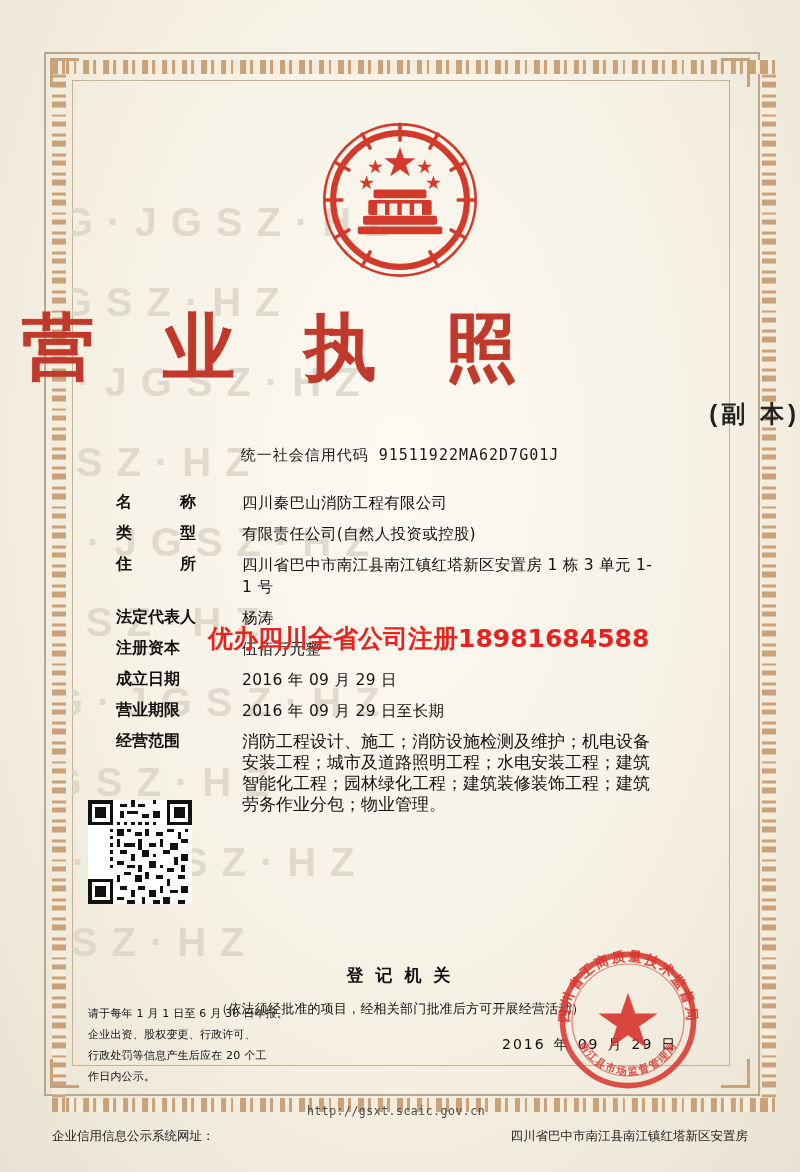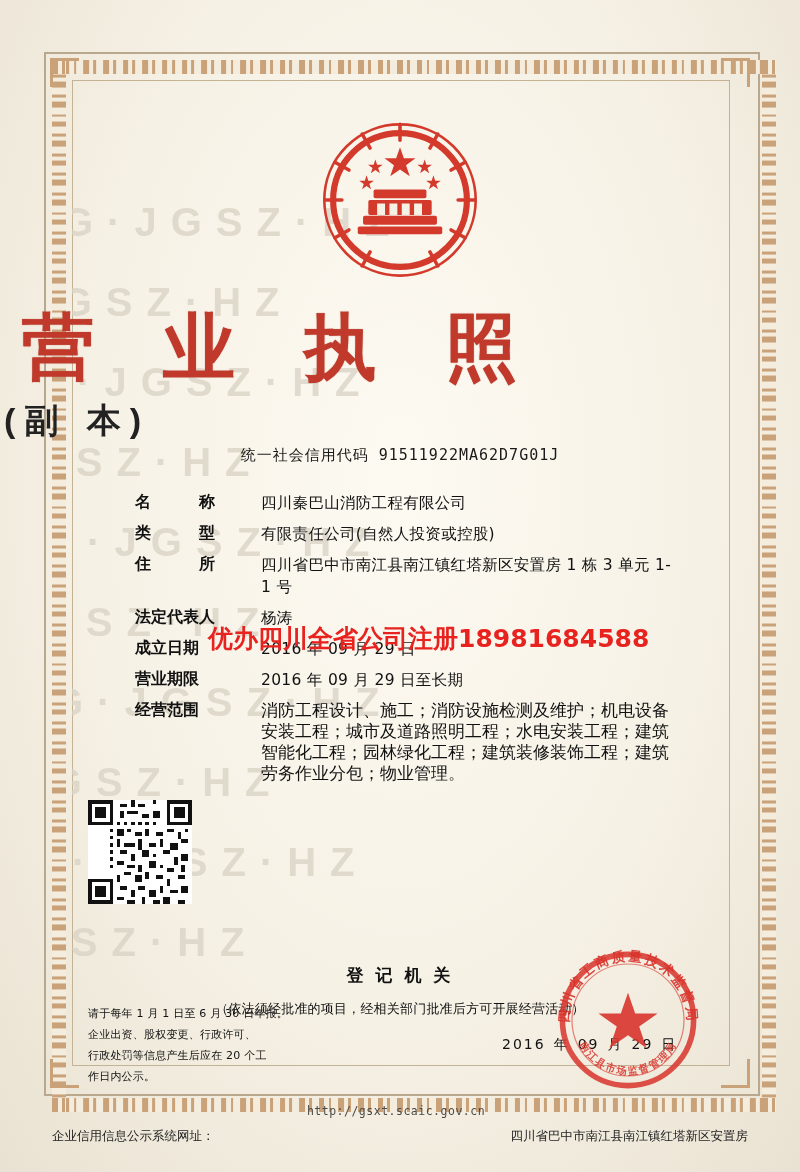--- a/index.html
+++ b/index.html
@@ -119,24 +119,24 @@
     font-weight: bold;
     font-size: 72px;
     letter-spacing: 22px;
     text-indent: 22px;
     text-shadow: 0 0 1px #a93226;
   }
   .subtitle {
     position: absolute;
     top: 398px;
     left: 0; right: 0;
-    text-align: left;
+    text-align: right;
     color: #222;
-    font-family: Liberation Mono, monospace;
-    font-size: 34px;
+    font-family: Liberation Sans, sans-serif;
+    font-size: 24px;
     font-weight: bold;
     letter-spacing: 4px;
   }
   .credit-code {
     position: absolute;
     top: 446px;
     left: 0; right: 0;
     text-align: center;
     color: #1a1a1a;
     font-size: 15px;
@@ -146,21 +146,21 @@
   .credit-code .code {
     font-family: "DejaVu Sans Mono", monospace;
     letter-spacing: 1px;
     margin-left: 10px;
     font-size: 15px;
   }
 
   
   .fields {
     position: absolute;
-    left: 135px;
+    left: 116px;
     top: 492px;
     width: 540px;
     font-family: "DejaVu Sans", "Liberation Sans", sans-serif;
     color: #111;
   }
   .field-row {
     display: flex;
     align-items: flex-start;
     margin-bottom: 9px;
   }
@@ -368,20 +368,24 @@
       <div class="field-label">类　　　型</div>
       <div class="field-value">有限责任公司(自然人投资或控股)</div>
     </div>
     <div class="field-row">
       <div class="field-label">住　　　所</div>
       <div class="field-value">四川省巴中市南江县南江镇红塔新区安置房 1 栋 3 单元 1-1 号</div>
     </div>
     <div class="field-row">
       <div class="field-label">法定代表人</div>
       <div class="field-value">杨涛</div>
+    </div>
+    <div class="field-row">
+      <div class="field-label">注册资本</div>
+      <div class="field-value">伍佰万元整</div>
     </div>
     <div class="field-row">
       <div class="field-label">成立日期</div>
       <div class="field-value">2016 年 09 月 29 日</div>
     </div>
     <div class="field-row">
       <div class="field-label">营业期限</div>
       <div class="field-value">2016 年 09 月 29 日至长期</div>
     </div>
     <div class="field-row">

